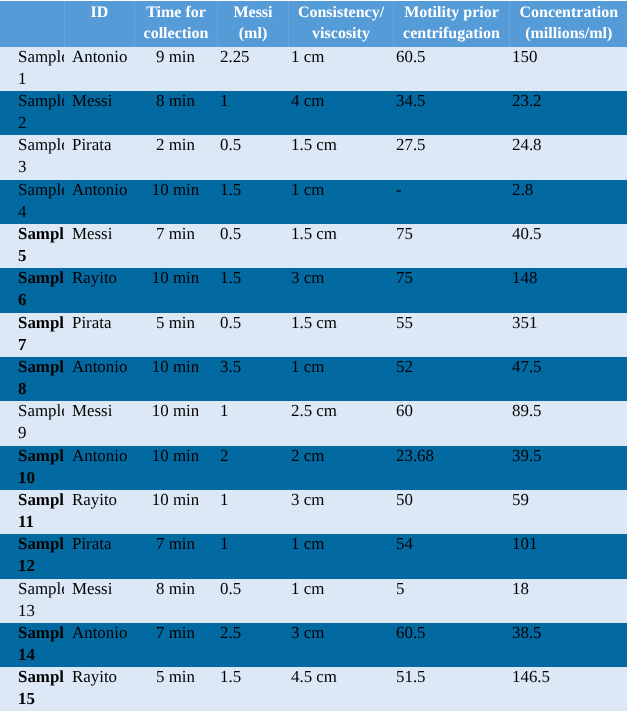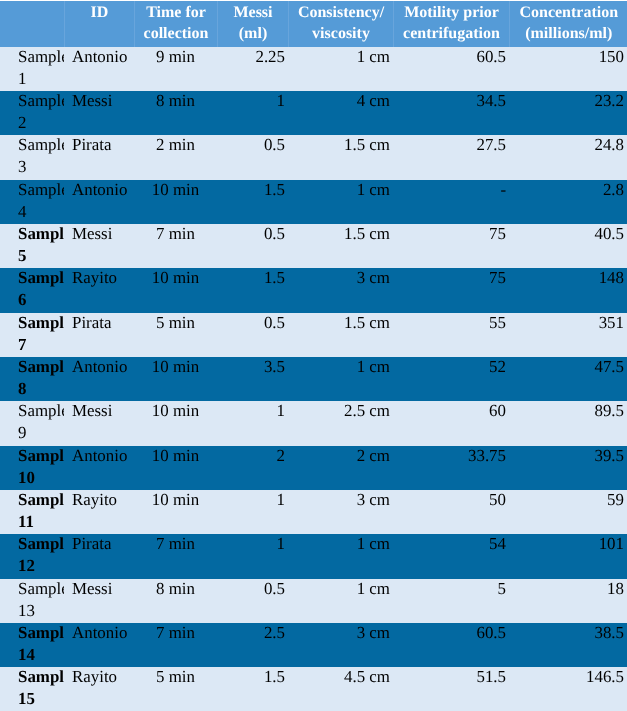--- a/index.html
+++ b/index.html
@@ -58,21 +58,21 @@
     padding: 0 3px 0 3px;
     text-indent: 0;
     vertical-align: top;
     overflow: hidden;
   }
   tbody tr.shade td { background: #DCE8F5; }
   tbody tr.plain td { background: #0369a1; }
   #sample-table td.c-sample { text-align: left; padding-left: 18px; padding-right: 7px; }
   #sample-table td.c-id { text-align: left; padding-left: 8px; }
   #sample-table td.c-time { text-align: center; }
-  #sample-table td.c-center { text-align: right; }
+  #sample-table td.c-center { text-align: left; }
   #sample-table tbody td > span.cellwrap {
     display: block;
     margin-top: -1.1px;
   }
   .bold { font-weight: bold; }
 </style>
 </head>
 <body>
 
 <table id="sample-table">
@@ -314,21 +314,21 @@
       <td class="c-time">
           <span class="cellwrap">10 min</span>
         </td>
       <td class="c-center">
           <span class="cellwrap">2</span>
         </td>
       <td class="c-center">
           <span class="cellwrap">2 cm</span>
         </td>
       <td class="c-center">
-          <span class="cellwrap">33.75</span>
+          <span class="cellwrap">23.68</span>
         </td>
       <td class="c-center">
           <span class="cellwrap">39.5</span>
         </td>
     </tr>
     <tr class="shade">
       <td class="c-sample bold">
           <span class="cellwrap">Sample 11</span>
         </td>
       <td class="c-id">

